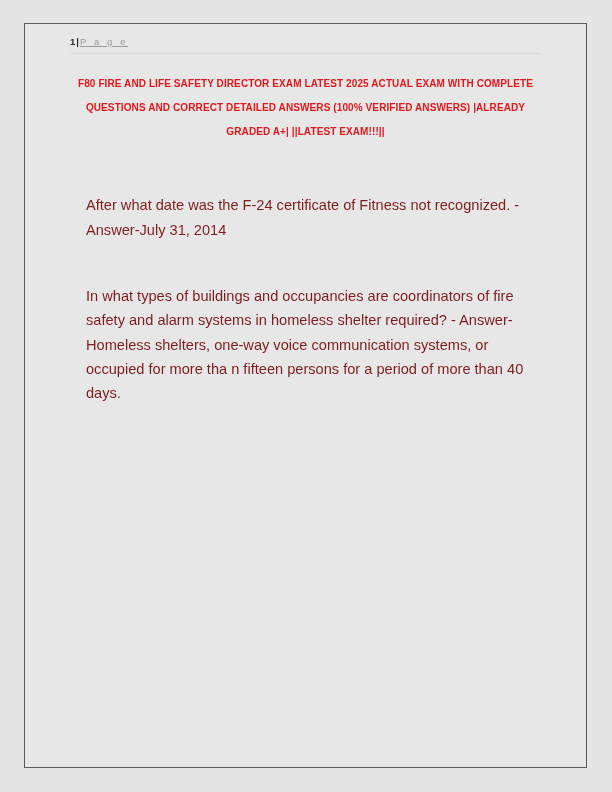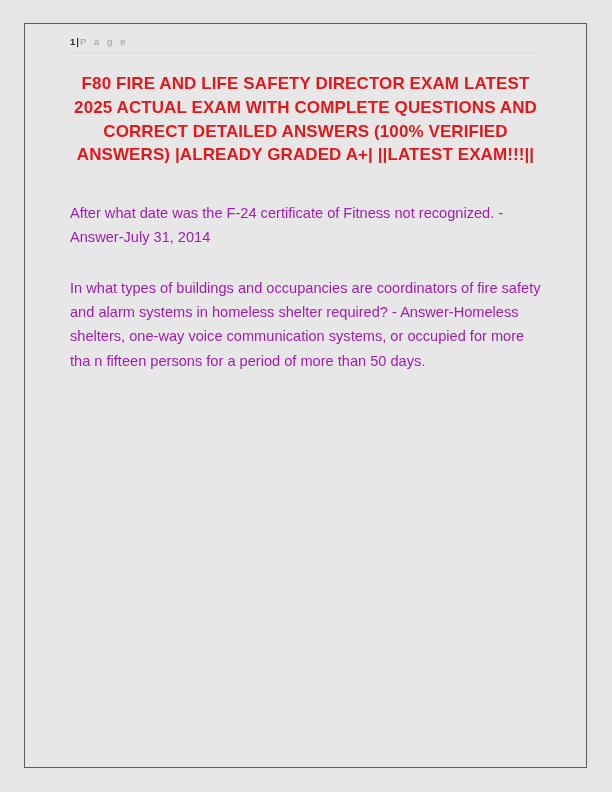--- a/index.html
+++ b/index.html
@@ -47,46 +47,47 @@
     letter-spacing: 0;
   }
   .header .pg-bar {
     font-weight: bold;
     color: #2b2b2b;
     padding: 0 1px;
   }
   .header .pg-word {
     color: #9a9a9a;
     letter-spacing: 2.6px;
+    text-decoration: underline;
   }
   .header-rule {
     margin-top: 5px;
     height: 1px;
     background: #dcdcdc;
   }
 
   
   .doc-title {
     margin: 0;
     padding-top: 18px;
-    font-size: 17px;
+    font-size: 10px;
     font-weight: bold;
     line-height: 23.8px;
     color: #e4171b;
     text-align: center;
     letter-spacing: 0.1px;
   }
 
   
   .body-block {
-    margin: 0;
+    margin: 16px;
     padding: 0;
     font-size: 14.6px;
     line-height: 24.3px;
-    color: #a21caf;
+    color: #7f1d1d;
     text-align: left;
   }
   .qa-1 { padding-top: 34px; }
   .qa-2 { padding-top: 25px; }
   .qa-3 { padding-top: 26px; }
   .qa-4 { padding-top: 26px; }
 </style>
 </head>
 <body>
 
@@ -94,16 +95,16 @@
   <div class="page-inner">
 
     <div class="header">
       <span class="pg-num">1</span><span class="pg-bar">|</span><span class="pg-word">P a g e</span>
     </div>
     <div class="header-rule"></div>
 
     <h1 class="doc-title">F80 FIRE AND LIFE SAFETY DIRECTOR EXAM LATEST 2025 ACTUAL EXAM WITH COMPLETE QUESTIONS AND CORRECT DETAILED ANSWERS (100% VERIFIED ANSWERS) |ALREADY GRADED A+| ||LATEST EXAM!!!||</h1>
 
     <p class="body-block qa-1">After what date was the F-24 certificate of Fitness not recognized. - Answer-July 31, 2014</p>
-    <p class="body-block qa-3">In what types of buildings and occupancies are coordinators of fire safety and alarm systems in homeless shelter required? - Answer-Homeless shelters, one-way voice communication systems, or occupied for more tha n fifteen persons for a period of more than 50 days.</p>
+    <p class="body-block qa-3">In what types of buildings and occupancies are coordinators of fire safety and alarm systems in homeless shelter required? - Answer-Homeless shelters, one-way voice communication systems, or occupied for more tha n fifteen persons for a period of more than 40 days.</p>
 
   </div>
 </div>
 
 </body></html>

